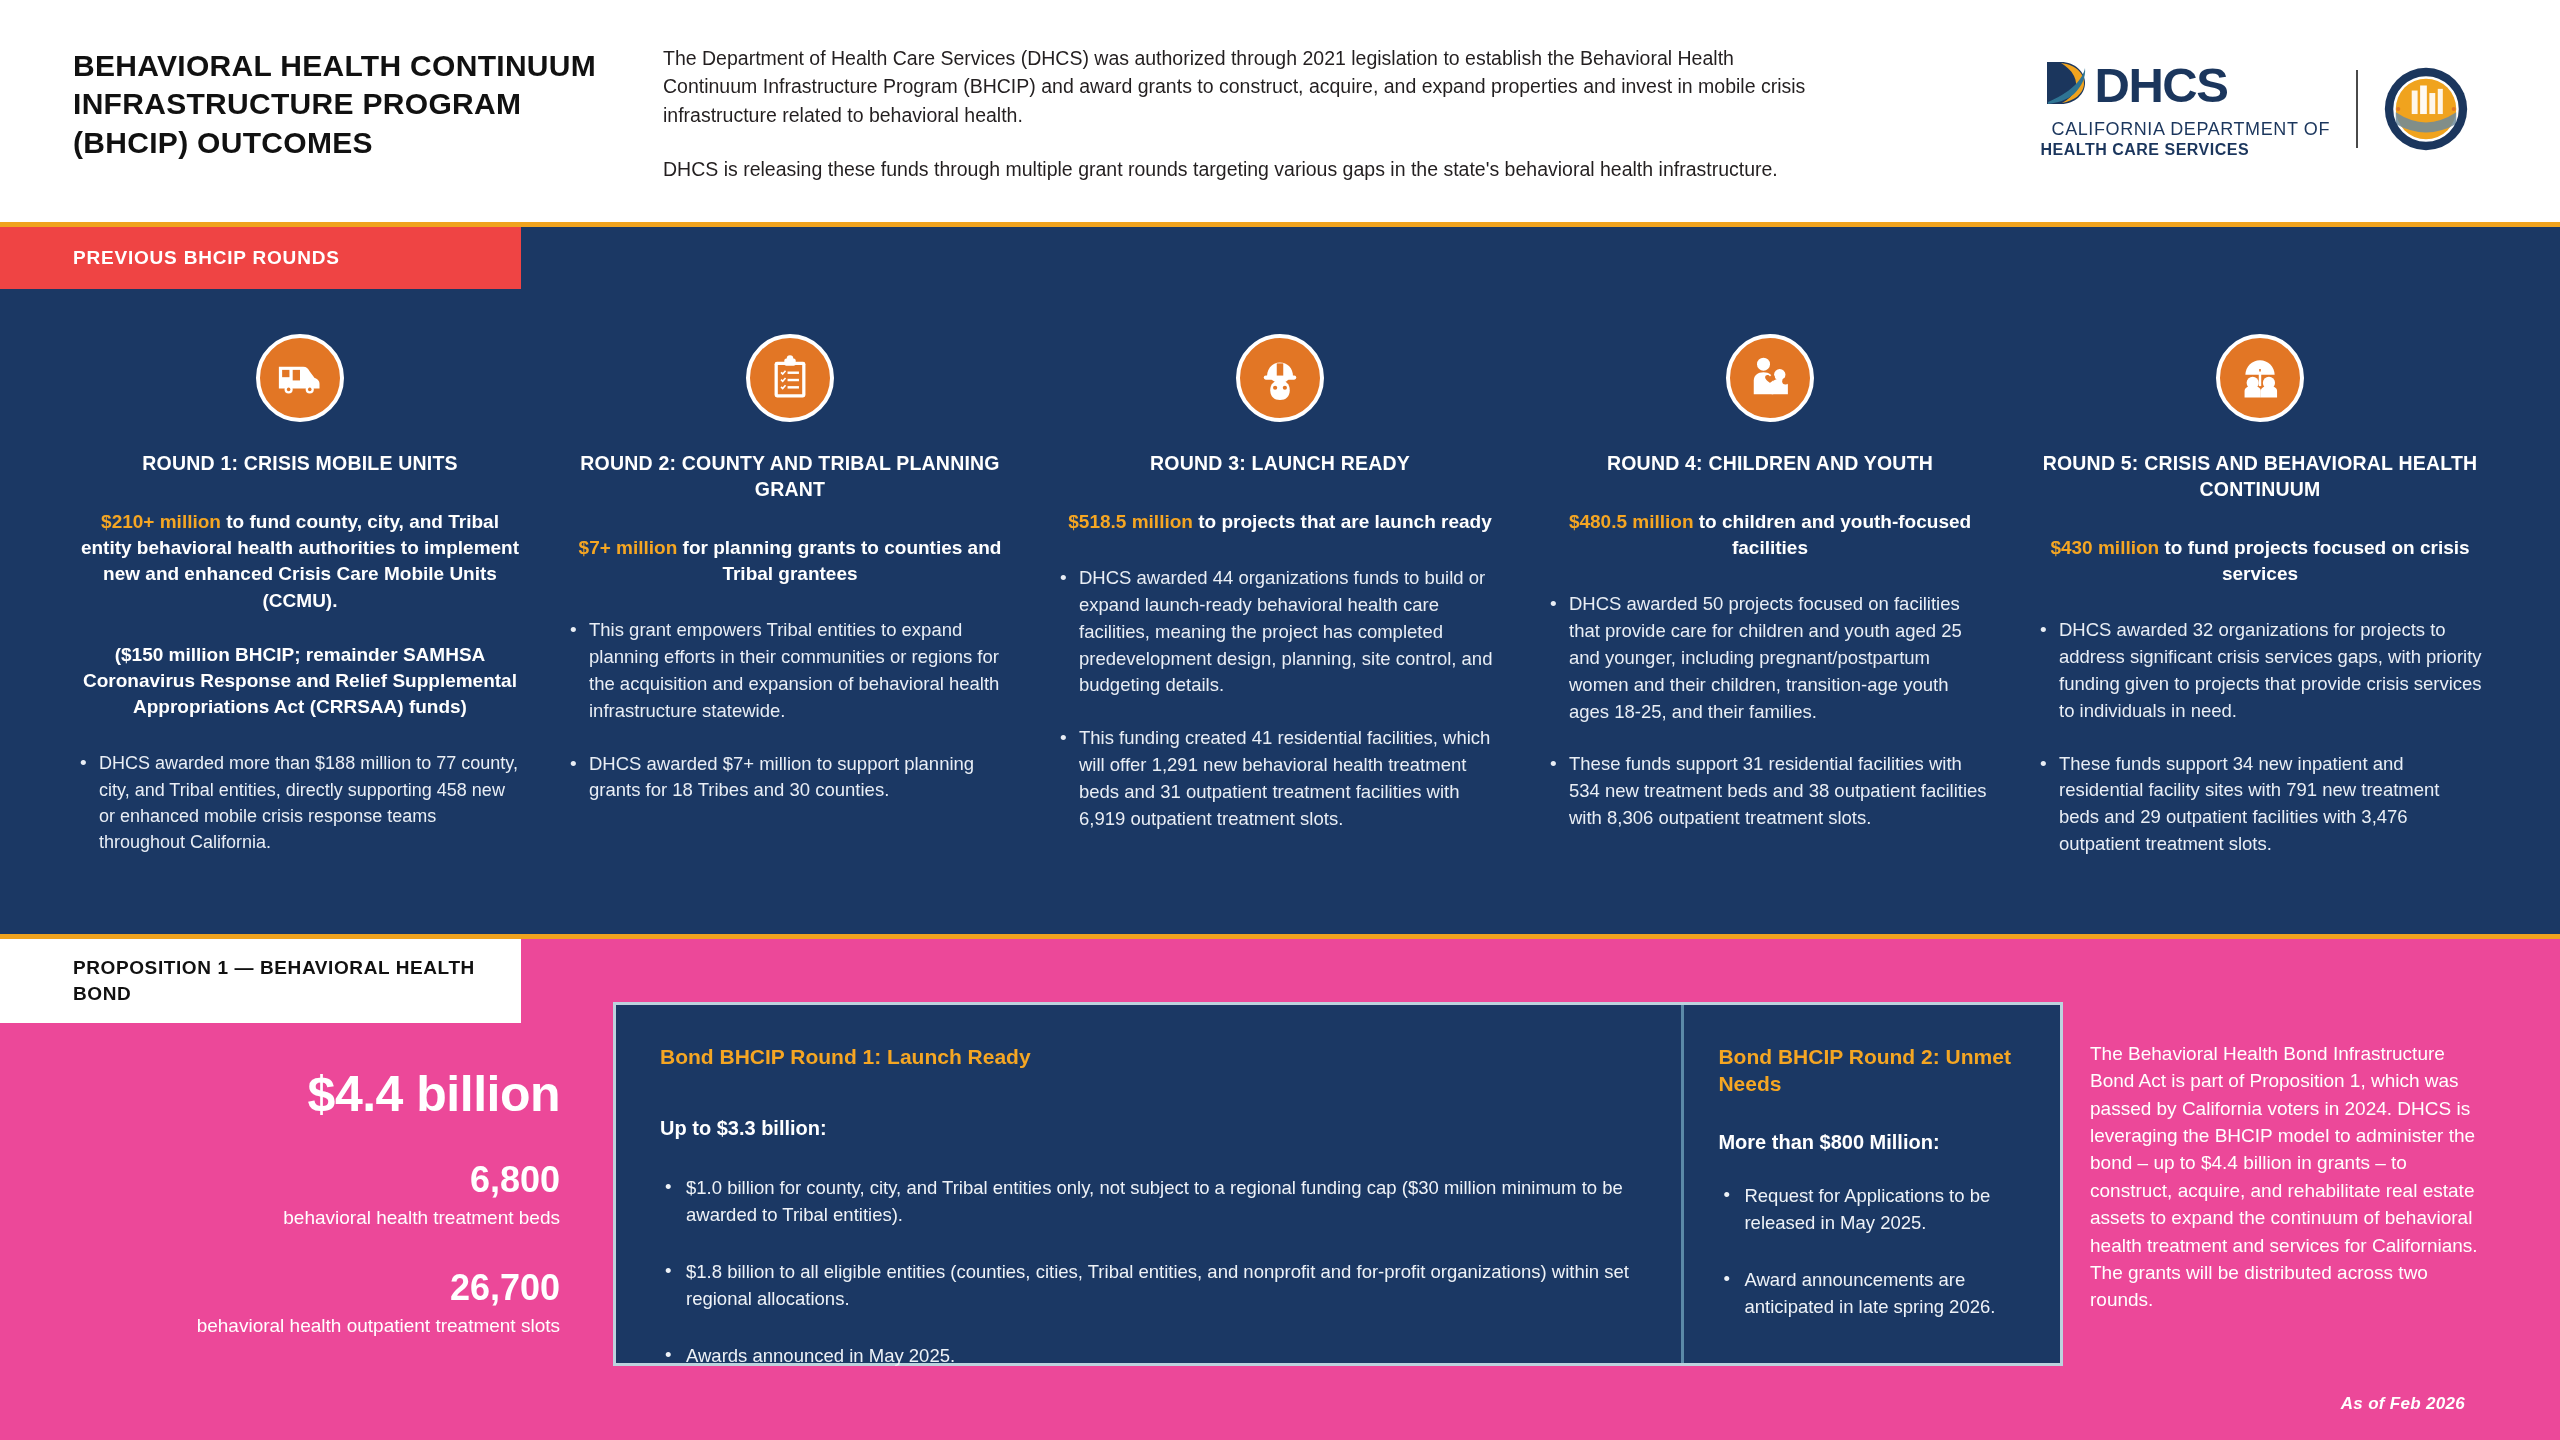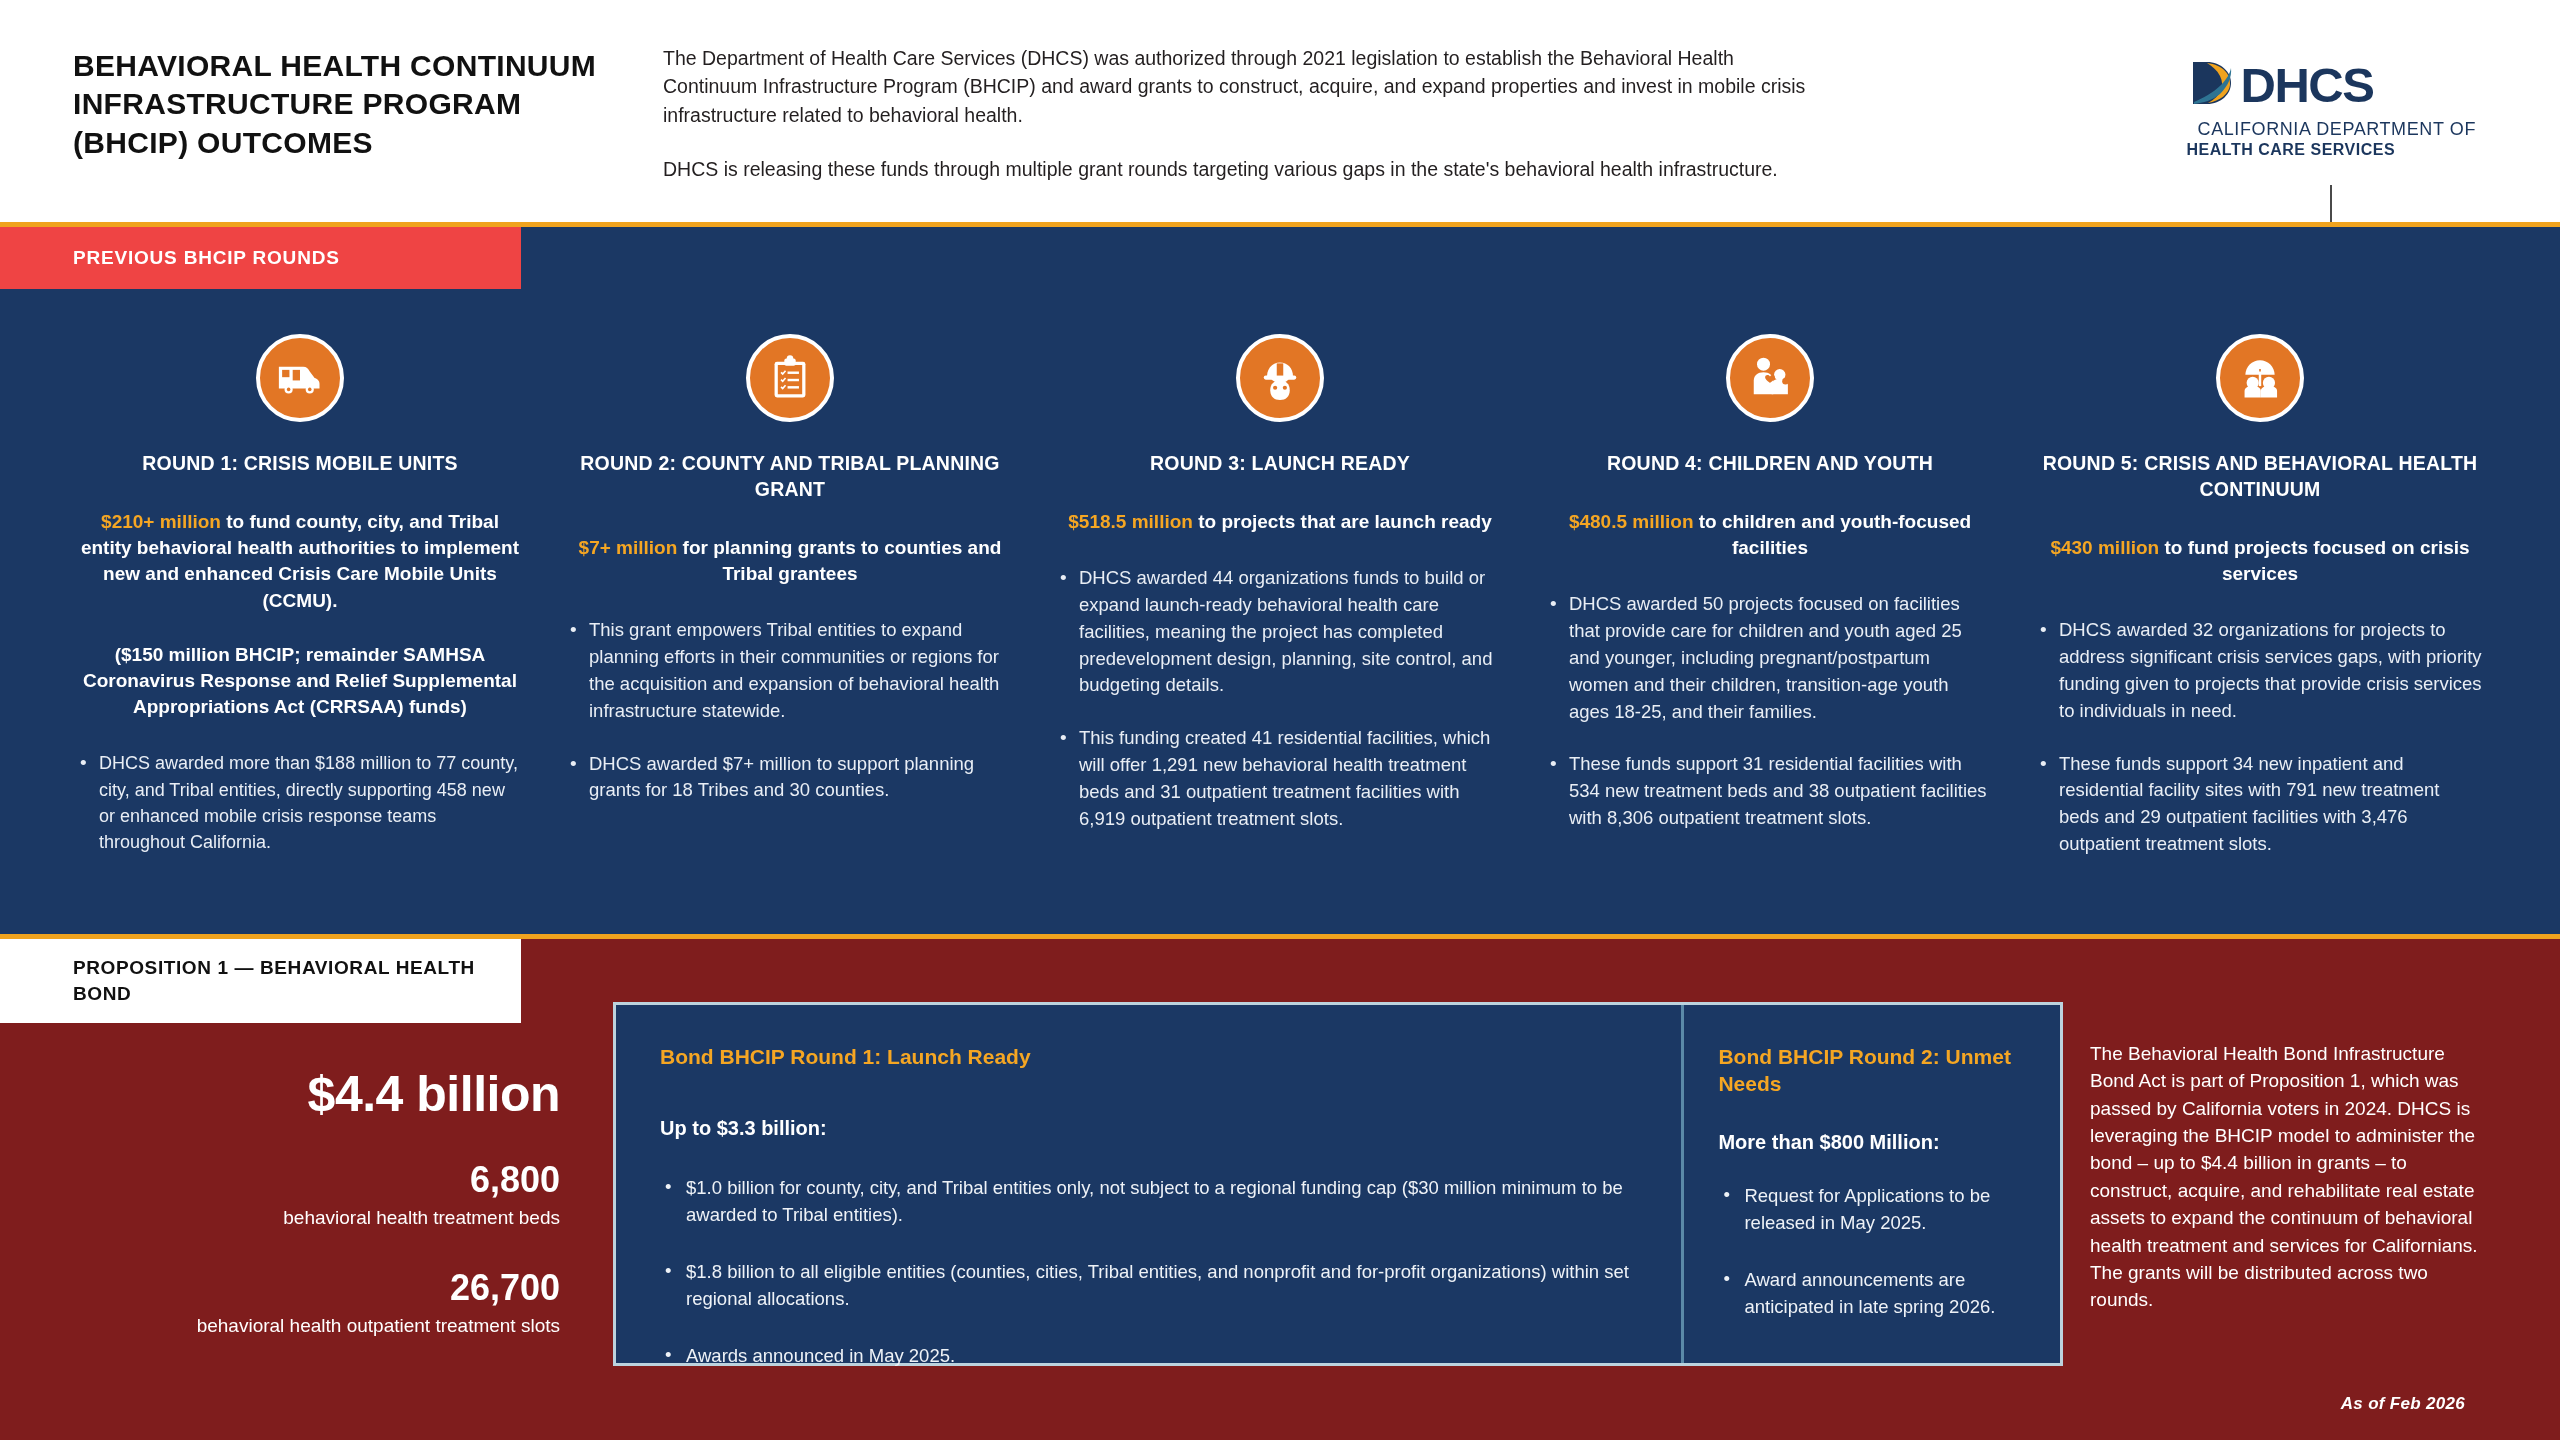--- a/index.html
+++ b/index.html
@@ -20,22 +20,22 @@
     font-size:30px; font-weight:bold; letter-spacing:0.3px;
     line-height:1.28; color:#111111; text-transform:uppercase;
   }
   .header-para {
     position:absolute; left:663px; top:44px; width:1170px;
     font-size:19.5px; line-height:1.45; color:#231f20;
   }
   .header-para p + p { margin-top:26px; }
 
   .logo-block {
-    position:absolute; right:84px; top:58px;
-    display:flex; align-items:center; gap:26px;flex-direction:column;
+    position:absolute; right:92px; top:58px;
+    display:flex; align-items:center; gap:26px;
   }
   .dhcs-logo { display:flex; flex-direction:column; align-items:flex-start; }
   .dhcs-top { display:flex; align-items:center; gap:2px; }
   .dhcs-wordmark {
     font-size:49px; font-weight:bold; color:#1b365d; letter-spacing:-1.5px;
     line-height:1;
   }
   .dhcs-sub1 {
     font-size:18px; color:#1b365d; letter-spacing:0.6px; margin-top:7px; font-weight:normal;margin-left:11px;
   }
@@ -95,21 +95,21 @@
   }
   .bullet::before {
     content:"\2022"; position:absolute; left:3px; top:-1px; color:#e9eef5; font-size:19px;
   }
   .bullet:last-child { margin-bottom:0; }
   .round-col.r1 .bullet { font-size:18px; }
 
   
   .prop-section {
     position:absolute; left:0; top:934px; width:2560px; height:506px;
-    background:#7f1d1d;
+    background:#ec4899;
     border-top:5px solid #f0a31e;
   }
   .prop-tab {
     position:absolute; left:0; top:0; width:521px; height:84px;
     background:#ffffff; display:flex; align-items:center;
   }
   .prop-tab span {
     margin-left:73px; color:#111111; font-size:19px; font-weight:bold;
     letter-spacing:0.6px; line-height:1.38;
   }

